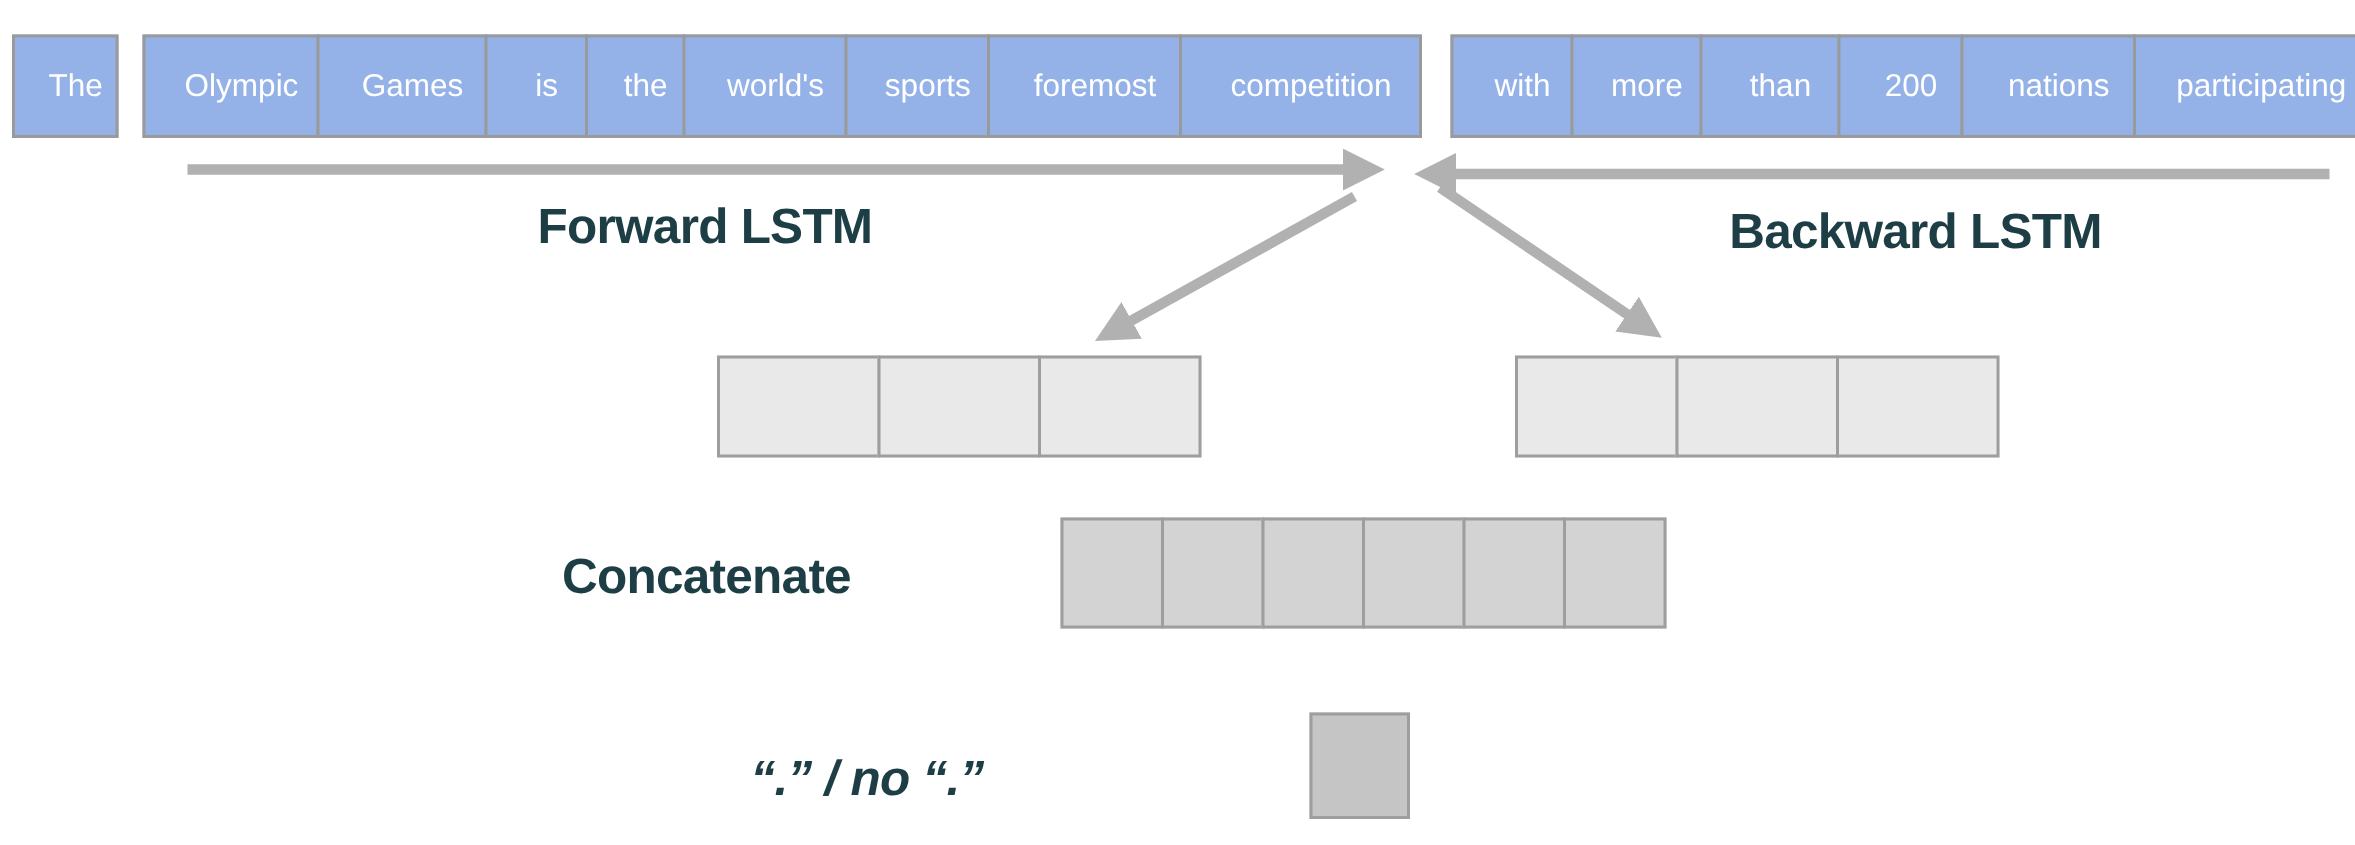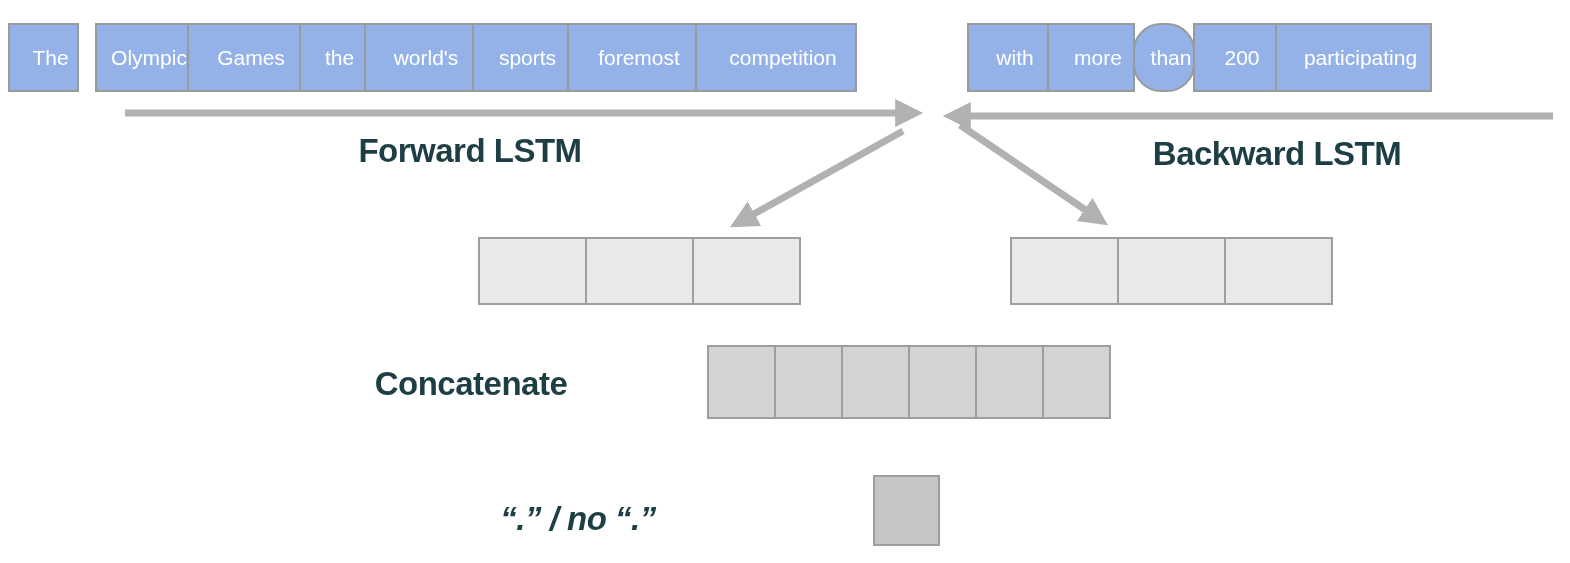--- a/index.html
+++ b/index.html
@@ -100,33 +100,35 @@
       </marker>
     </defs>
     <line x1="125" y1="113" x2="898" y2="113" marker-end="url(#ah)"></line>
     <line x1="1553" y1="116" x2="968" y2="116" marker-end="url(#ah)"></line>
     <line x1="903" y1="131" x2="752" y2="215" marker-end="url(#ah)"></line>
     <line x1="960" y1="125" x2="1087" y2="211" marker-end="url(#ah)"></line>
   </svg>
 
   <div class="word-row" id="row-left">
       <div class="word-cell" style="width: 71px;">The</div>
-      <div class="word-cell" style="width: 94px; margin-left: 16px;">Olympic</div>
+      <div class="word-cell" style="width: 118px; margin-left: 16px;">Olympic</div>
       <div class="word-cell" style="width: 114px;">Games</div>
+      <div class="word-cell" style="width: 69px;">is</div>
       <div class="word-cell" style="width: 67px;">the</div>
       <div class="word-cell" style="width: 110px;">world's</div>
       <div class="word-cell" style="width: 97px;">sports</div>
       <div class="word-cell" style="width: 130px;">foremost</div>
       <div class="word-cell" style="width: 162px;">competition</div>
     </div>
   <div class="word-row" id="row-right">
       <div class="word-cell" style="width: 82px;">with</div>
       <div class="word-cell" style="width: 88px;">more</div>
-      <div class="word-cell" style="width: 62px; border-radius: 28px;">than</div>
+      <div class="word-cell" style="width: 94px;">than</div>
       <div class="word-cell" style="width: 84px;">200</div>
+      <div class="word-cell" style="width: 117px;">nations</div>
       <div class="word-cell" style="width: 157px;">participating</div>
     </div>
 
   <div class="diagram-label" id="label-forward">Forward LSTM</div>
   <div class="diagram-label" id="label-backward">Backward LSTM</div>
   <div class="diagram-label" id="label-concat">Concatenate</div>
   <div class="diagram-label" id="label-output">“.” / no “.”</div>
 
   <div class="state-row" id="hidden-left">
       <div class="state-cell"></div>

